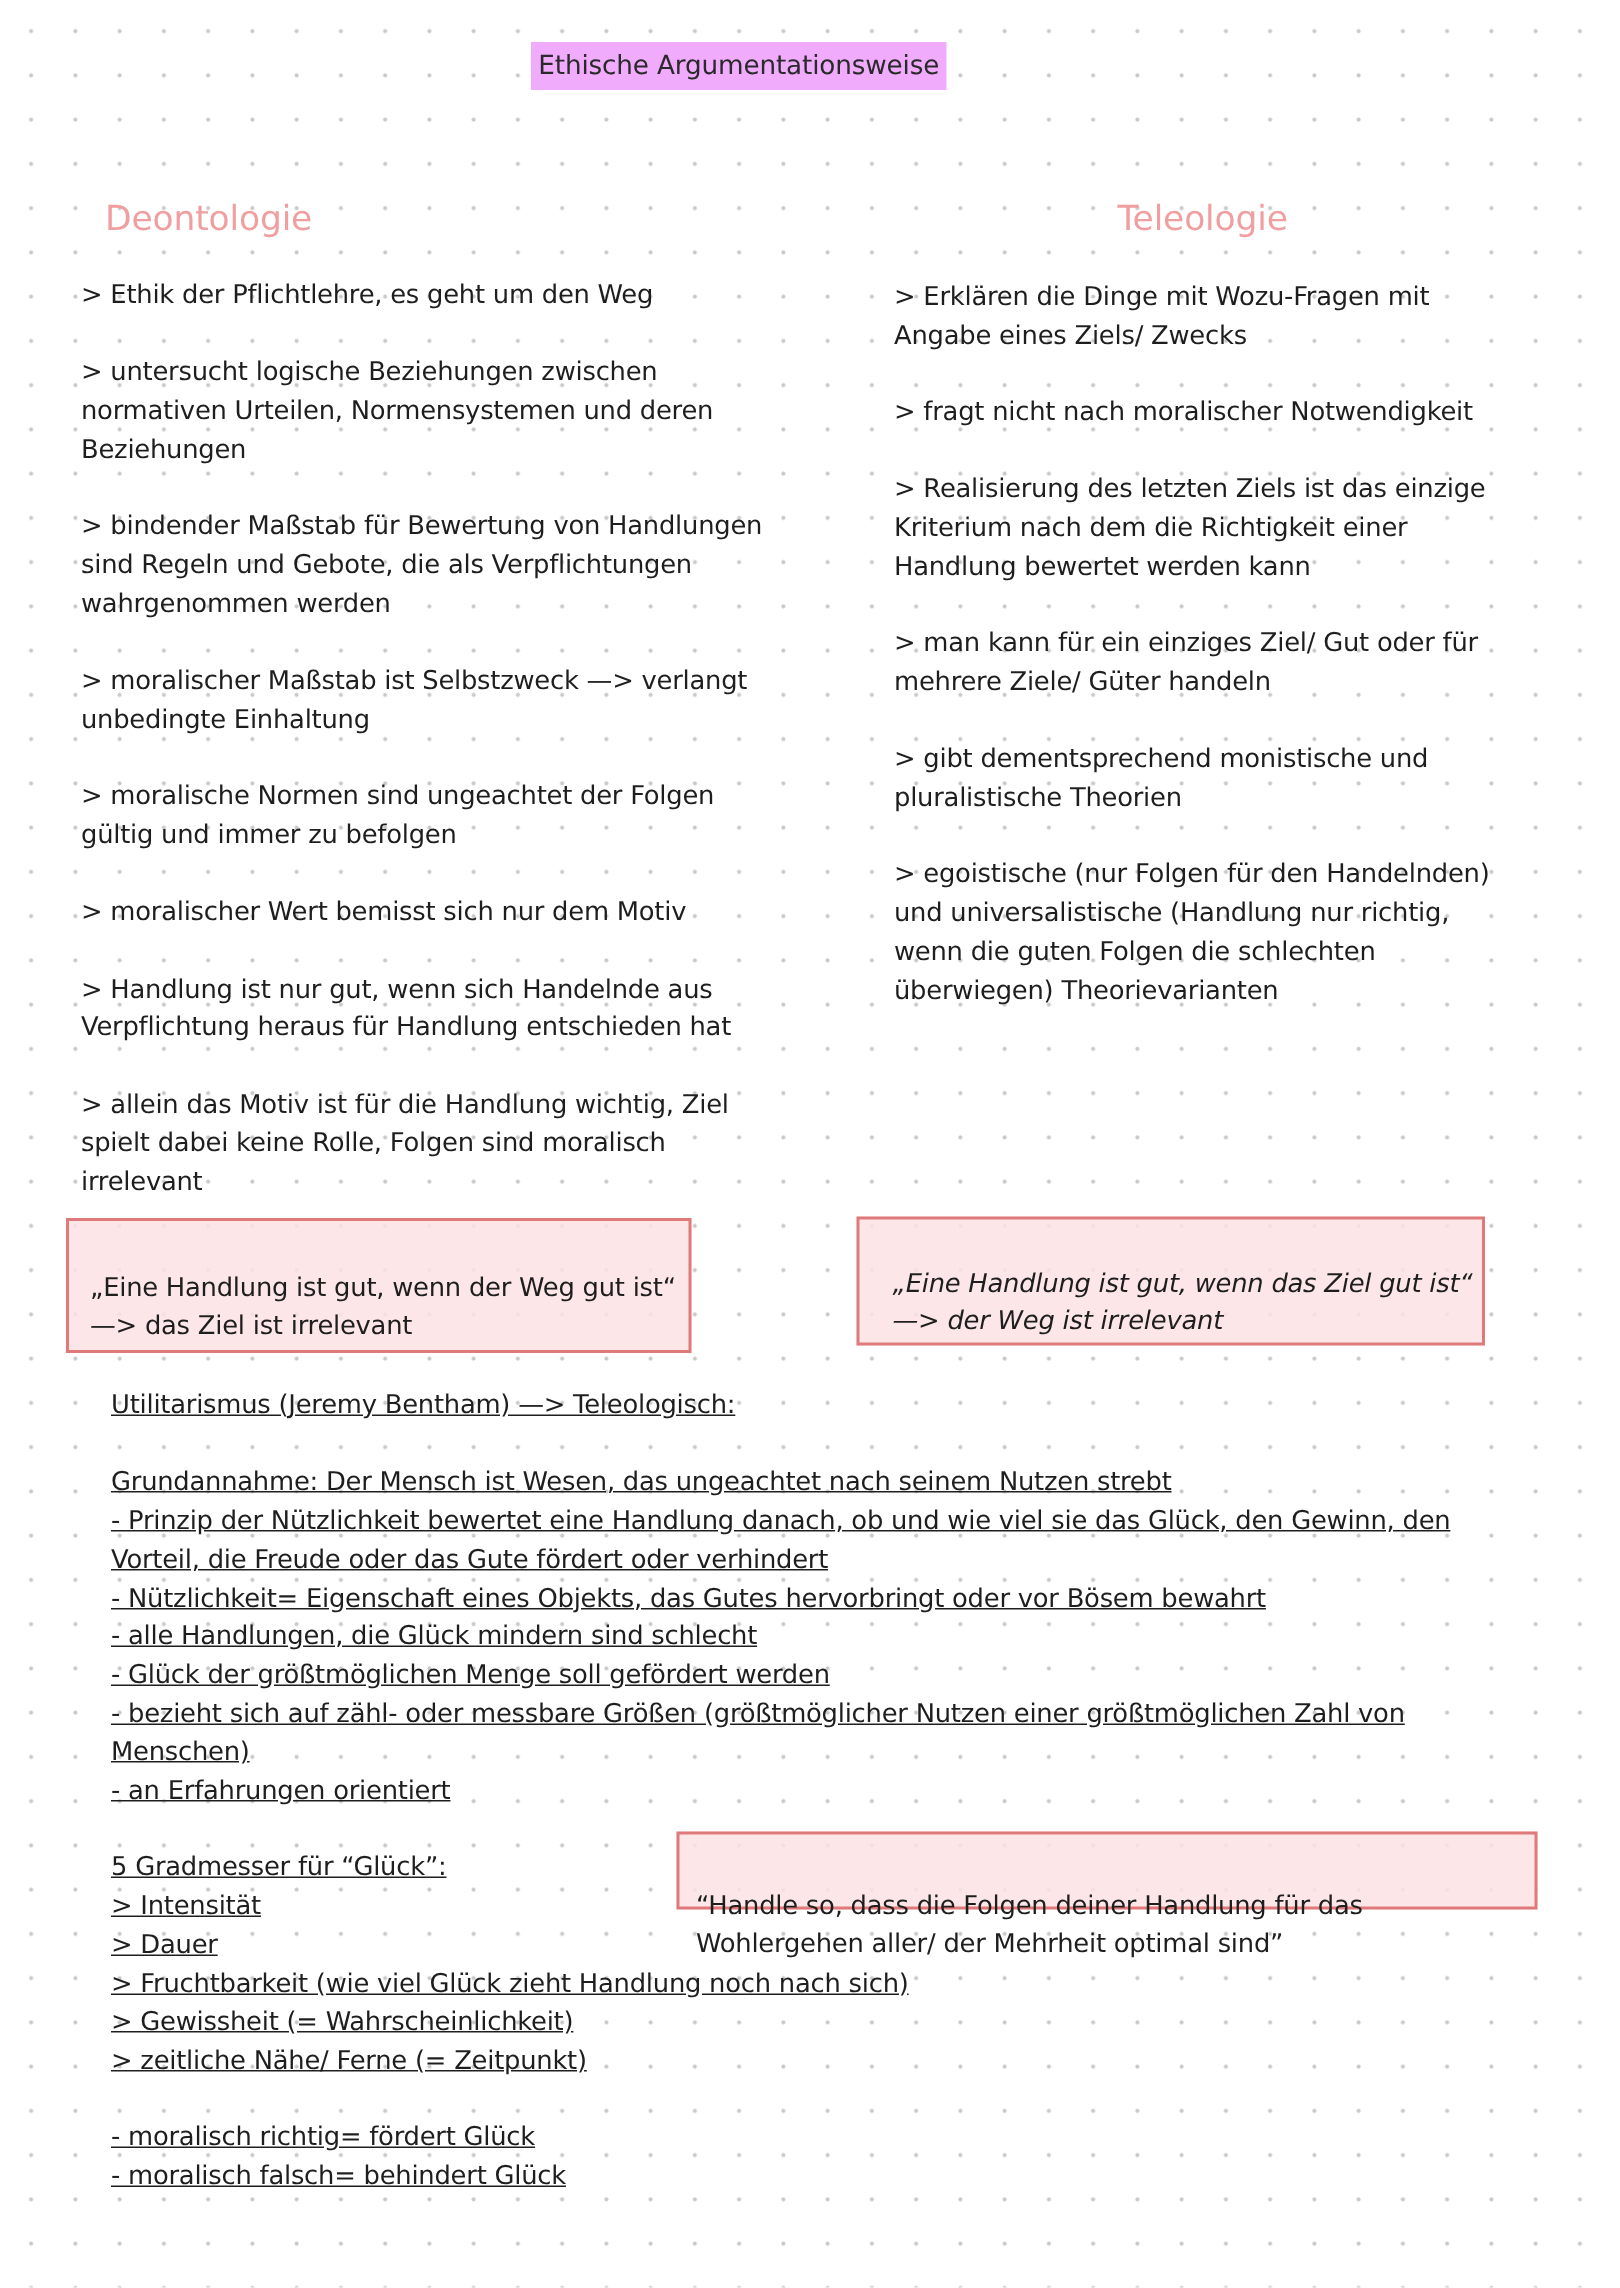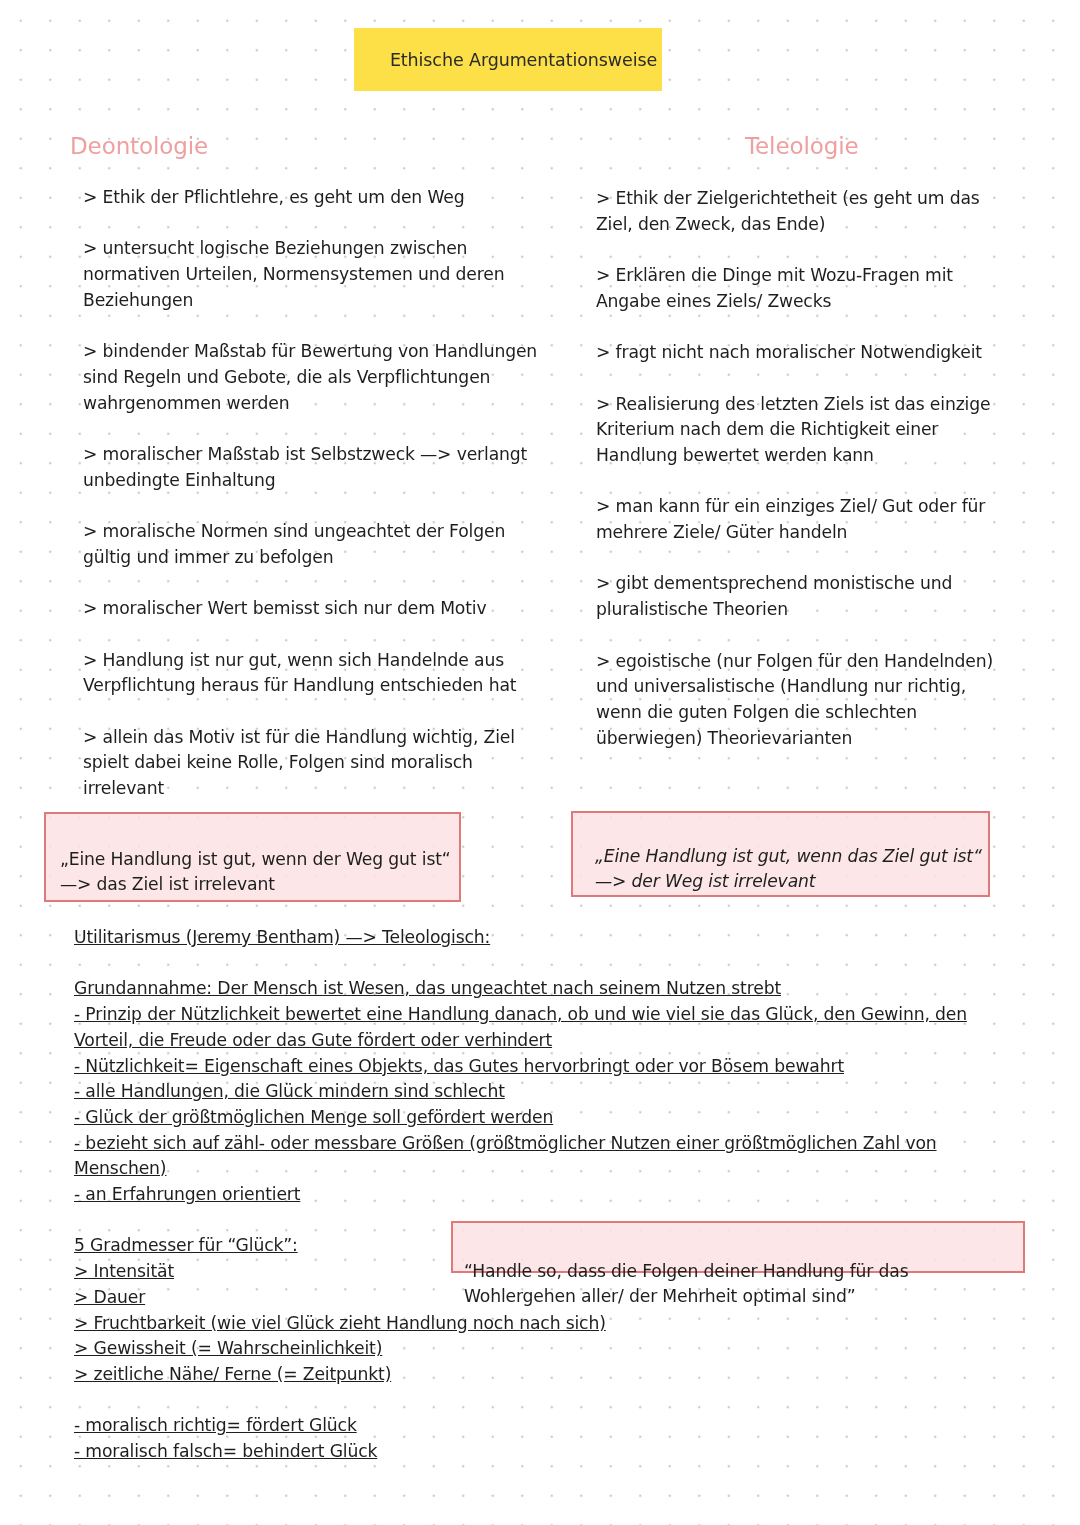--- a/index.html
+++ b/index.html
@@ -14,26 +14,25 @@
       background-color: #ffffff;
       background-image: radial-gradient(circle, #c9c9c9 1.1px, transparent 1.6px);
       background-size: 29.5px 29.5px;
       background-position: 6px 6px;
       font-family: "DejaVu Sans", "Liberation Sans", sans-serif;
       color: #1e1e1e;
       font-size: 17px;
     }
     .abs { position: absolute; }
     .title-box {
-      left: 354px; top: 28px; width: 277px; height: 63px;
-      background: #fde047;
+      left: 354px; top: 28px; width: 277px; height: 32px;
+      background: #f0abfc;
       display: flex; align-items: center; justify-content: center;
       font-size: 17.5px; color: #2a2a2a;
       letter-spacing: -0.1px;
-      padding-left: 31px;
     }
     .heading {
       font-size: 23px;
       color: #ef9f9f;
       letter-spacing: -0.1px;
     }
     .col {
       line-height: 25.7px;
       font-size: 17.2px;
       letter-spacing: -0.15px;
@@ -59,21 +58,21 @@
   </style>
 </head>
 <body>
 
 <div class="abs title-box">
   <span>Ethische Argumentationsweise</span>
 </div>
 
 <div class="abs heading" style="left:70px; top:133px;">Deontologie</div>
 
-<div class="abs col" style="left:83px; top:185px; width:480px;">
+<div class="abs col" style="left:54px; top:185px; width:480px;">
   <div class="item">&gt; Ethik der Pflichtlehre, es geht um den Weg</div>
   <div class="item">&gt; untersucht logische Beziehungen zwischen
 normativen Urteilen, Normensystemen und deren
 Beziehungen</div>
   <div class="item">&gt; bindender Maßstab für Bewertung von Handlungen
 sind Regeln und Gebote, die als Verpflichtungen
 wahrgenommen werden</div>
   <div class="item">&gt; moralischer Maßstab ist Selbstzweck —&gt; verlangt
 unbedingte Einhaltung</div>
   <div class="item">&gt; moralische Normen sind ungeachtet der Folgen
@@ -87,22 +86,20 @@
 </div>
 
 <div class="abs quote-box" style="left:44px; top:812px; width:417px; height:90px; padding:7px 0 0 14px;">
   <span>„Eine Handlung ist gut, wenn der Weg gut ist“
 —&gt; das Ziel ist irrelevant</span>
 </div>
 
 <div class="abs heading" style="left:745px; top:133px;">Teleologie</div>
 
 <div class="abs col" style="left:596px; top:186px; width:420px;">
-  <div class="item">&gt; Ethik der Zielgerichtetheit (es geht um das
-Ziel, den Zweck, das Ende)</div>
   <div class="item">&gt; Erklären die Dinge mit Wozu-Fragen mit
 Angabe eines Ziels/ Zwecks</div>
   <div class="item">&gt; fragt nicht nach moralischer Notwendigkeit</div>
   <div class="item">&gt; Realisierung des letzten Ziels ist das einzige
 Kriterium nach dem die Richtigkeit einer
 Handlung bewertet werden kann</div>
   <div class="item">&gt; man kann für ein einziges Ziel/ Gut oder für
 mehrere Ziele/ Güter handeln</div>
   <div class="item">&gt; gibt dementsprechend monistische und
 pluralistische Theorien</div>

